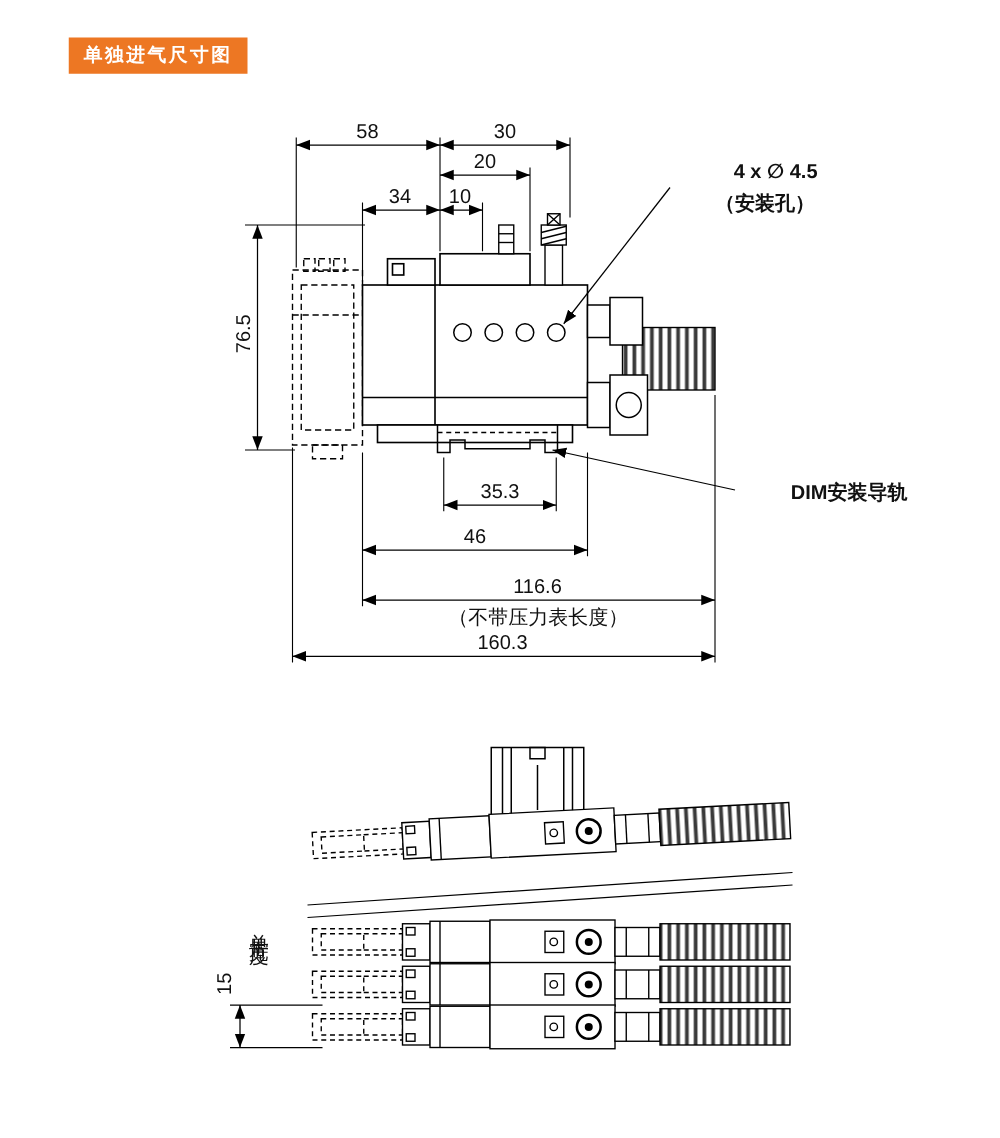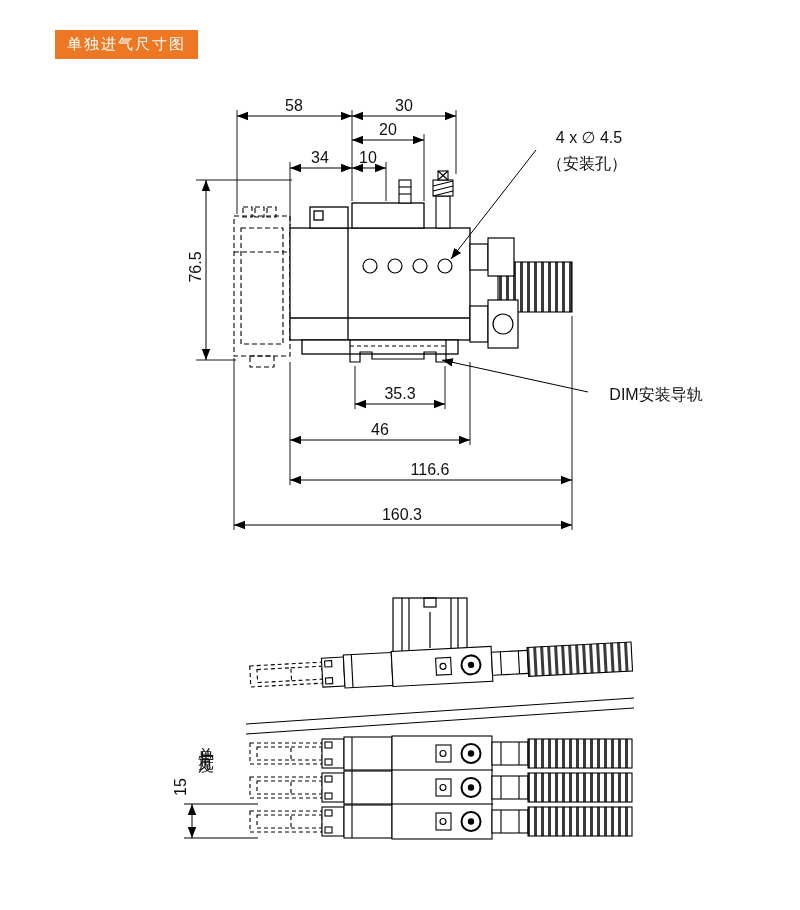--- a/index.html
+++ b/index.html
@@ -6,29 +6,29 @@
   html,body { background:#ffffff; }
   body {
     width:800px; height:910px;
     font-family:"Liberation Sans","DejaVu Sans",sans-serif;
     color:#111;
   }
   .page { position:relative; width:800px; height:910px; background:#fff; overflow:hidden; }
   .badge {
     position:absolute; left:55px; top:30px;
     background:#ED7723; color:#fff;
-    font-weight:normal; font-size:15px; letter-spacing:2px;
+    font-weight:bold; font-size:15px; letter-spacing:2px;
     padding:5px 12px;
   }
   .art { position:absolute; left:0; top:0; }
   .lbl {
     position:absolute; font-size:16px; color:#111;
     text-align:center; white-space:nowrap; line-height:18px;
   }
-  .lbl.left { text-align:center; }
+  .lbl.left { text-align:right;font-weight:bold; }
   .rot { transform:rotate(-90deg); }
   .vert { writing-mode:vertical-rl; text-orientation:upright; letter-spacing:3px; }
 </style>
 </head>
 <body>
 
 <div class="page">
 
   <div class="badge">单独进气尺寸图</div>
 
@@ -194,18 +194,19 @@
   <div class="lbl" style="left:346px;top:149px;width:44px">10</div>
   <div class="lbl rot" style="left:172px;top:258px;width:48px">76.5</div>
 
   <div class="lbl left" style="left:524px;top:129px;width:130px">4 x ∅ 4.5</div>
   <div class="lbl left" style="left:522px;top:155px;width:130px">（安装孔）</div>
   <div class="lbl left" style="left:586px;top:386px;width:140px">DIM安装导轨</div>
 
   <div class="lbl" style="left:376px;top:385px;width:48px">35.3</div>
   <div class="lbl" style="left:356px;top:421px;width:48px">46</div>
   <div class="lbl" style="left:400px;top:461px;width:60px">116.6</div>
+  <div class="lbl" style="left:328px;top:486px;width:205px">（不带压力表长度）</div>
   <div class="lbl" style="left:372px;top:506px;width:60px">160.3</div>
 
   <div class="lbl rot" style="left:159px;top:778px;width:44px">15</div>
   <div class="lbl vert" style="left:197px;top:734px">单片宽度</div>
 
 </div>
 
 </body></html>

